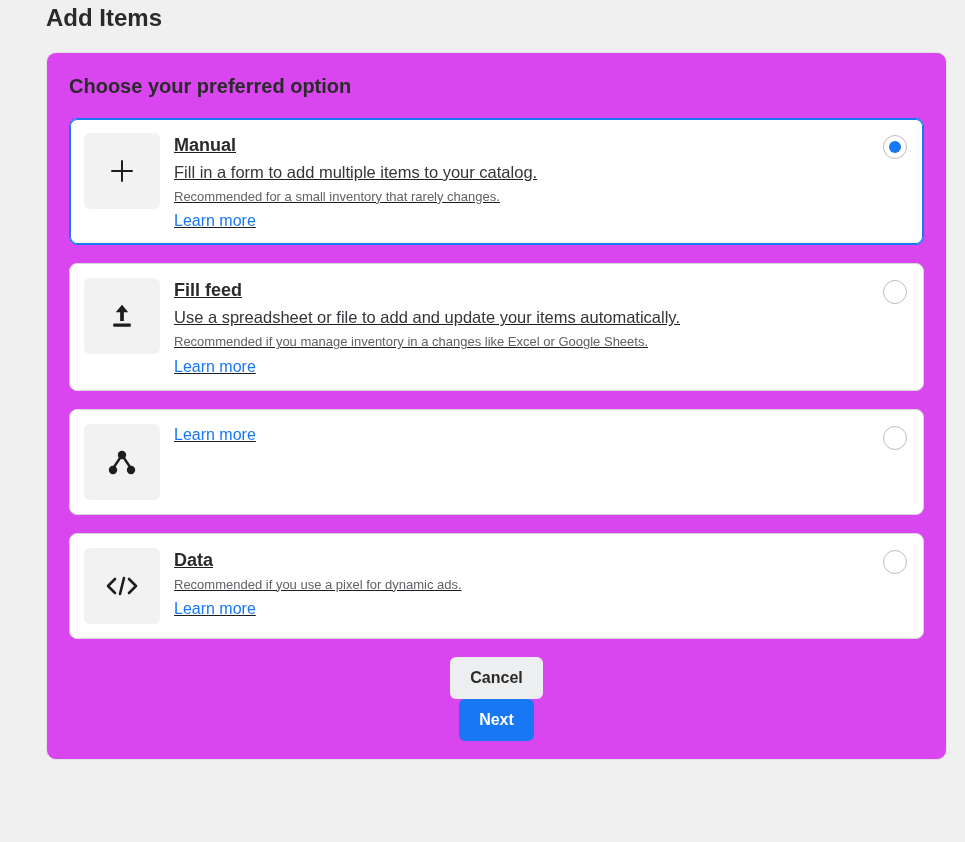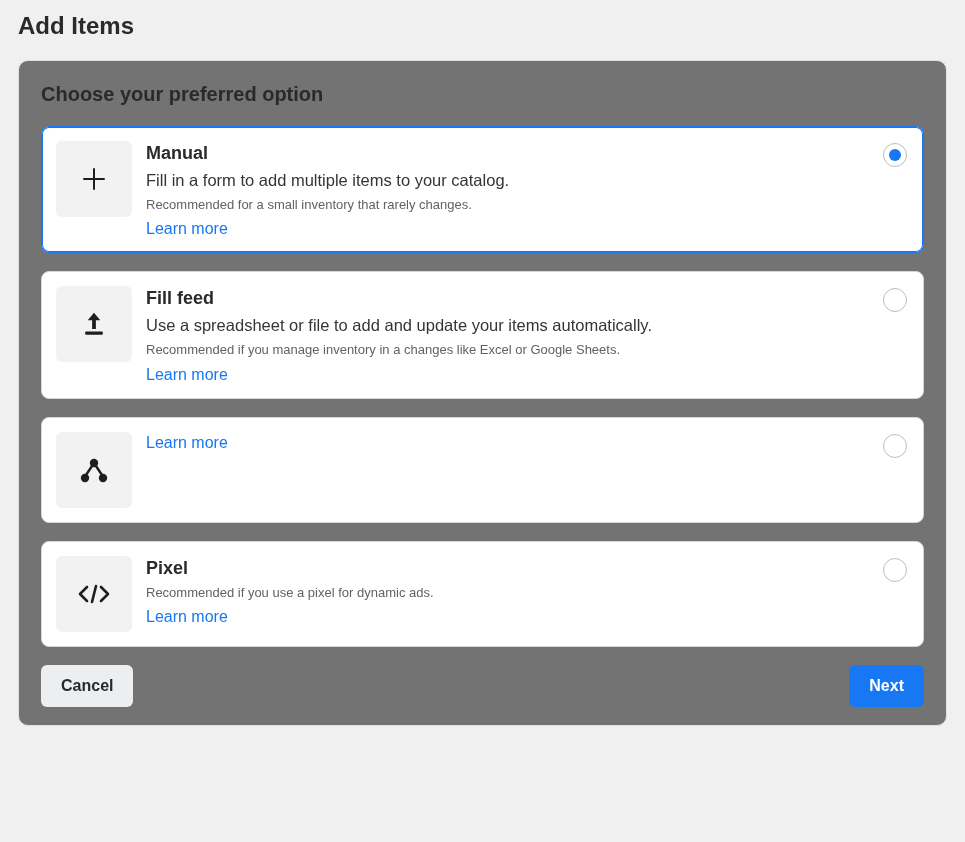--- a/index.html
+++ b/index.html
@@ -5,50 +5,52 @@
   * { box-sizing: border-box; margin: 0; padding: 0; }
   body {
     font-family: -apple-system, BlinkMacSystemFont, "Segoe UI", Helvetica, Arial, sans-serif;
     background: #f0f0f0;
     width: 965px;
     height: 842px;
     padding: 0;
     color: #1c1e21;
   }
   .page-container {
-    padding: 12px 18px 10px 18px;
+    padding: 4px 18px 10px 18px;
+    margin-left: 28px;
   }
   .page-title {
     font-size: 24px;
     font-weight: 700;
     color: #2a2a2a;
     margin-bottom: 20px;
   }
   .card {
-    background: #737373;
+    background: #d946ef;
     border: 1px solid #e2e2e4;
     border-radius: 10px;
     padding: 22px 22px 18px 22px;
   }
   .card-heading {
     font-size: 20px;
     font-weight: 700;
     color: #2a2a2a;
     margin-bottom: 20px;
   }
   .option {
     display: flex;
     align-items: flex-start;
     border: 1px solid #d6d6d8;
     border-radius: 8px;
     padding: 14px 16px 14px 14px;
     margin-bottom: 18px;
     cursor: pointer;
     position: relative;
     background: #fff;
+    text-decoration: underline;
   }
   .option.selected {
     border: 1px solid #1877f2;
     box-shadow: 0 0 0 1px #1877f2 inset;
   }
   .option:last-of-type { margin-bottom: 16px; }
   .option-icon {
     width: 76px;
     height: 76px;
     background: #f2f2f2;
@@ -105,20 +107,21 @@
     border-radius: 50%;
     top: 50%;
     left: 50%;
     transform: translate(-50%, -50%);
   }
   .footer {
     display: flex;
     justify-content: space-between;
     align-items: center;
     margin-top: 10px;
+    flex-direction: column;
   }
   .btn {
     border: none;
     border-radius: 6px;
     font-size: 16px;
     font-weight: 600;
     padding: 12px 20px;
     cursor: pointer;
   }
   .btn-secondary {
@@ -189,21 +192,21 @@
 
     <div class="option">
       <div class="option-icon">
         <svg width="38" height="28" viewBox="0 0 38 28" fill="none" stroke="#1c1e21" stroke-width="2.6" stroke-linecap="round" stroke-linejoin="round">
           <polyline points="12,7 5,14 12,21"></polyline>
           <polyline points="26,7 33,14 26,21"></polyline>
           <line x1="21" y1="6" x2="17" y2="22"></line>
         </svg>
       </div>
       <div class="option-body">
-        <div class="option-title">Pixel</div>
+        <div class="option-title">Data</div>
         <div class="option-rec">Recommended if you use a pixel for dynamic ads.</div>
         <a class="option-link">Learn more</a>
       </div>
       <div class="radio"></div>
     </div>
 
     <div class="footer">
       <button class="btn btn-secondary">Cancel</button>
       <button class="btn btn-primary">Next</button>
     </div>

